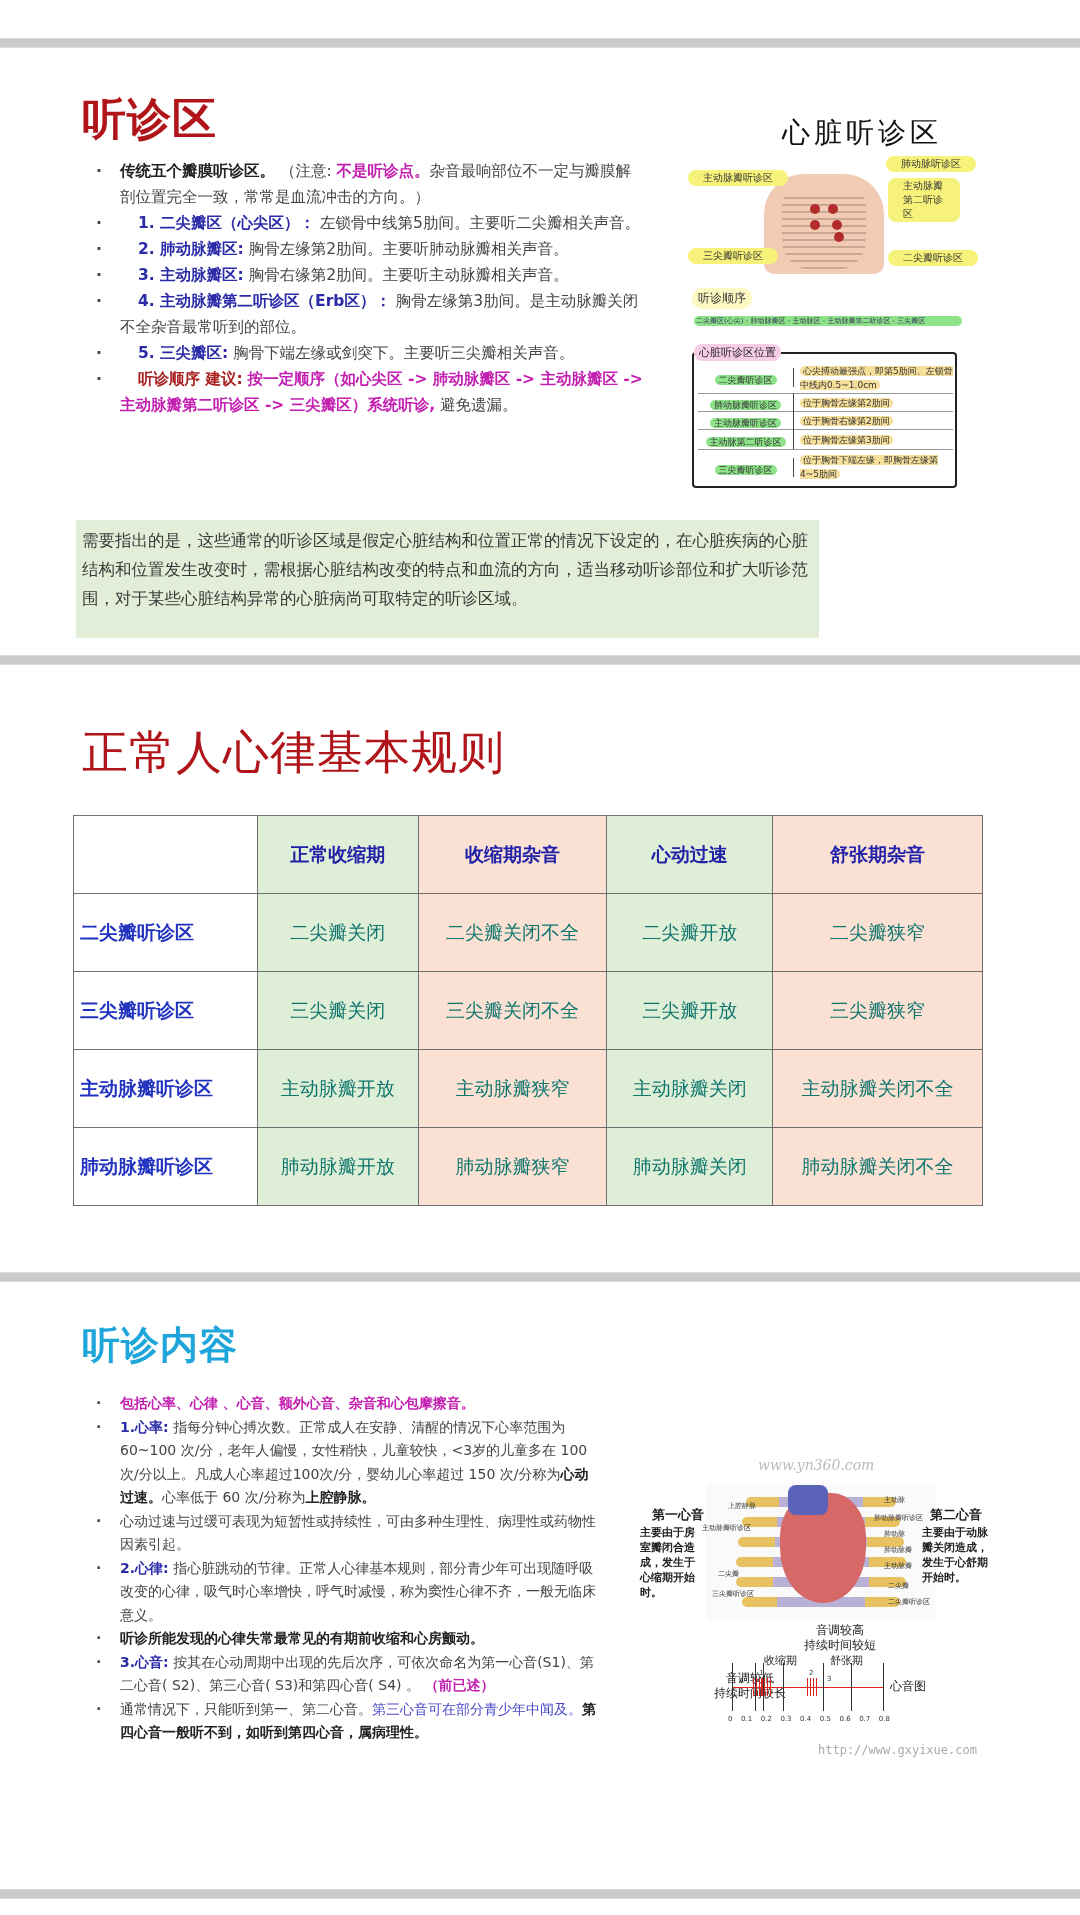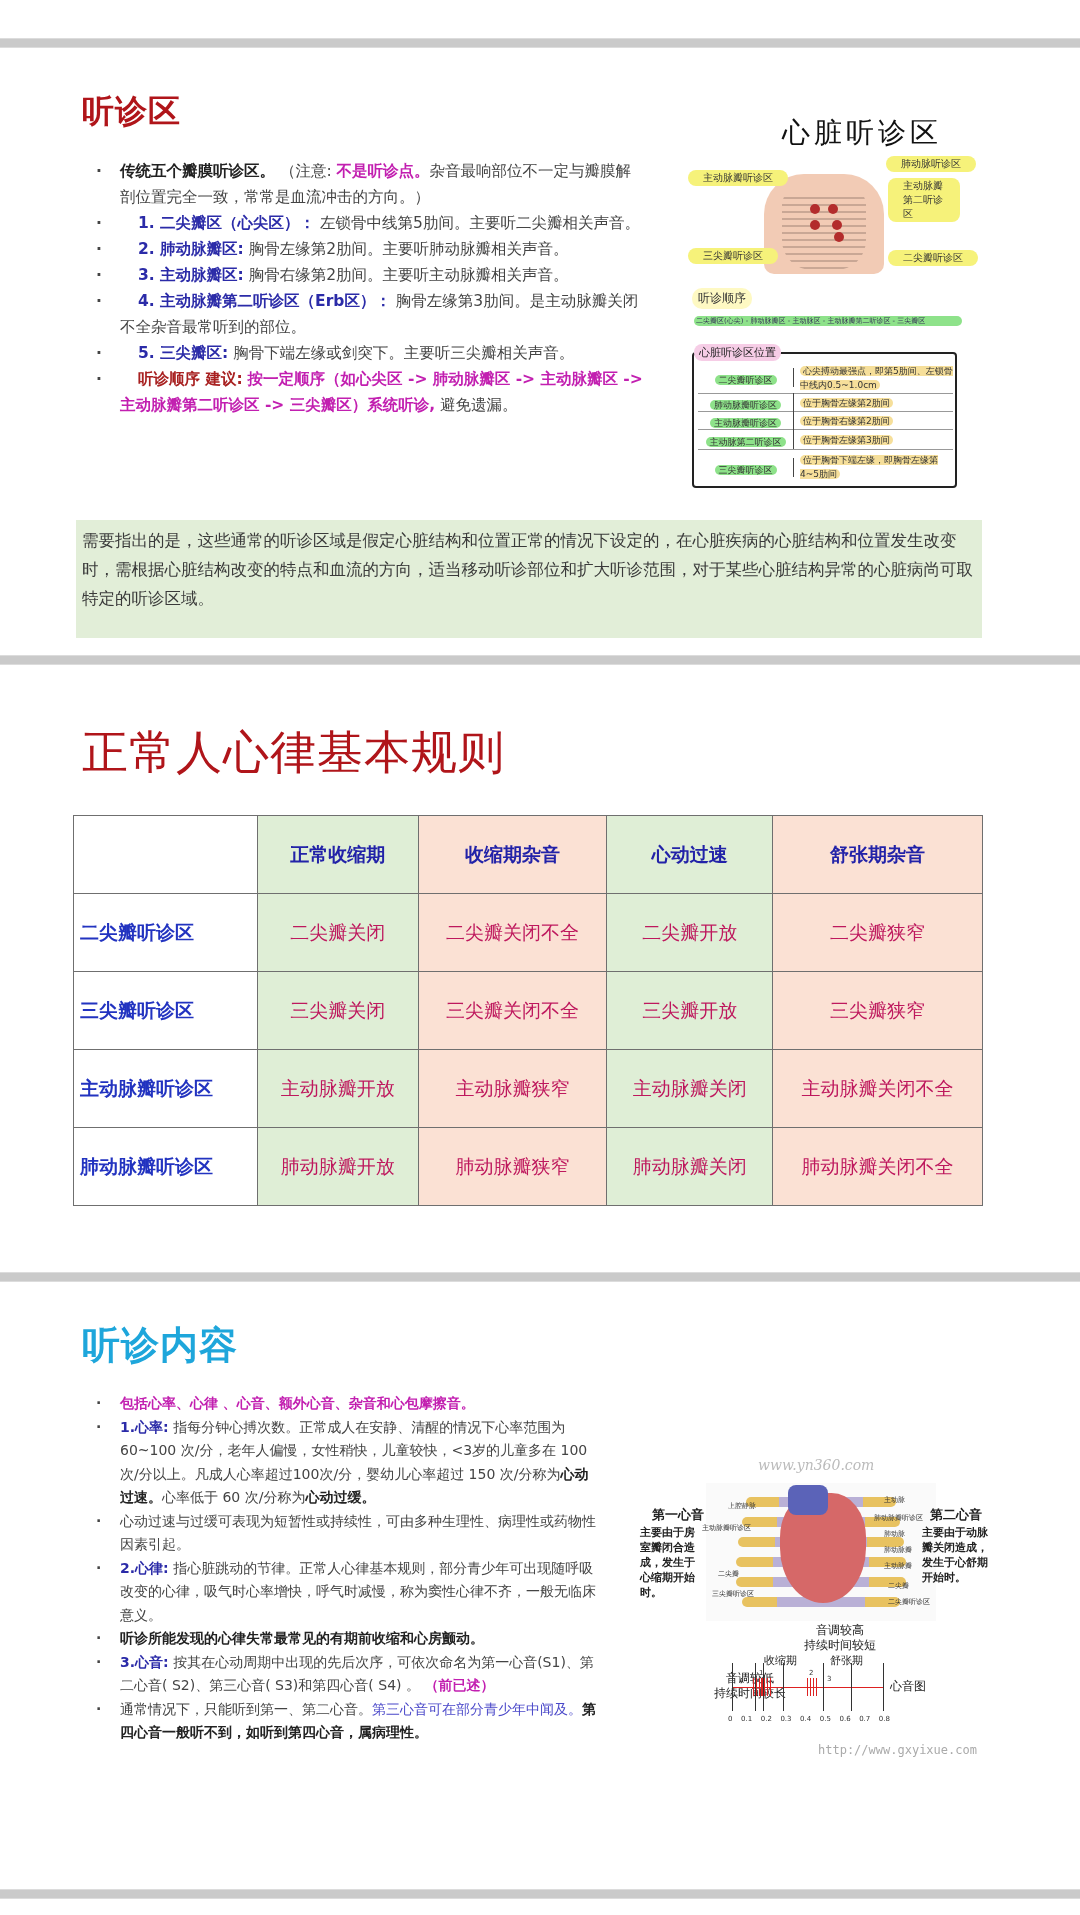--- a/index.html
+++ b/index.html
@@ -4,21 +4,21 @@
 <style>
   * { box-sizing: border-box; margin: 0; padding: 0; }
   html, body { width: 1080px; height: 1915px; background: #ffffff; overflow: hidden; }
   body { position: relative; font-family: "DejaVu Sans", "Liberation Sans", sans-serif; color: #333; }
 
   .divider { position: absolute; left: 0; width: 1080px; height: 10px; background: #cacaca; border-top: 1px solid #dcdcdc; border-bottom: 1px solid #dcdcdc; }
 
   .abs { position: absolute; }
 
   
-  .s1-title { left: 82px; top: 90px; font-size: 32px; font-weight: bold; color: #b0151a; letter-spacing: 1px; }
+  .s1-title { left: 82px; top: 90px; font-size: 44px; font-weight: bold; color: #b0151a; letter-spacing: 1px; }
   .s1-list { left: 96px; top: 158px; width: 550px; font-size: 15.5px; line-height: 26px; color: #444; }
   .s1-list li { list-style: none; position: relative; padding-left: 24px; }
   .s1-list li::before { content: "·"; position: absolute; left: 0; top: 0; color: #444; font-weight: bold; }
   .bold { font-weight: bold; color: #222; }
   .blue { color: #2b2ba8; font-weight: bold; }
   .magenta { color: #c21fb0; font-weight: bold; }
   .darkred { color: #a82020; font-weight: bold; }
   .purple-blue { color: #4a48c9; }
   .indent { padding-left: 18px; }
 
@@ -31,29 +31,29 @@
   .pink-tag { position: absolute; left: 10px; top: 180px; background: #fef9c3; border-radius: 10px; padding: 2px 6px; font-size: 12px; color: #333; }
   .green-seq { position: absolute; left: 12px; top: 208px; width: 268px; background: #8ee28a; border-radius: 6px; height: 10px; font-size: 7px; line-height: 10px; color: #335; white-space: nowrap; overflow: hidden; padding: 0 2px; }
   .loc-box { position: absolute; left: 10px; top: 244px; width: 265px; height: 136px; border: 2px solid #222; border-radius: 4px; }
   .loc-title { position: absolute; left: 0px; top: -10px; background: #f6cde6; border-radius: 8px; padding: 1px 5px; font-size: 11px; color: #222; }
   .loc-row { position: absolute; left: 4px; width: 255px; display: flex; align-items: center; border-bottom: 1px solid #999; }
   .loc-left { width: 96px; text-align: center; border-right: 1px solid #444; }
   .loc-left span { background: #8ee28a; border-radius: 6px; padding: 0 4px; font-size: 9px; }
   .loc-right { flex: 1; padding-left: 6px; font-size: 9px; line-height: 14px; }
   .loc-right span { background: #f6df9a; border-radius: 6px; padding: 0 3px; }
 
-  .note-box { left: 76px; top: 520px; width: 906px; height: 118px; background: #e2eed8; padding: 6px 6px; font-size: 16.5px; line-height: 29px; color: #3a3a3a; }
+  .note-box { left: 76px; top: 520px; width: 743px; height: 118px; background: #e2eed8; padding: 6px 6px; font-size: 16.5px; line-height: 29px; color: #3a3a3a; }
 
   
   .s2-title { left: 82px; top: 722px; font-size: 46px; color: #b0151a; font-family: "DejaVu Sans", sans-serif; font-weight: normal; letter-spacing: 1px; }
   .valve-table { position: absolute; left: 73px; top: 815px; width: 910px; border-collapse: collapse; }
   .valve-table td, .valve-table th { border: 1.5px solid #6f6f6f; height: 78px; text-align: center; font-size: 19px; }
   .valve-table th { color: #2222a8; font-weight: bold; font-size: 19px; }
   .valve-table .rowh { text-align: left; padding-left: 6px; color: #2233c0; font-weight: bold; background: #fff; font-size: 19px; }
-  .valve-table td { color: #be185d; }
+  .valve-table td { color: #0f766e; }
   .green-cell { background: #dfeed6; }
   .peach-cell { background: #fbe1d4; }
 
   
   .s3-title { left: 82px; top: 1320px; font-size: 38px; font-weight: bold; color: #1ea6db; letter-spacing: 1px; }
   .s3-list { left: 96px; top: 1392px; width: 500px; font-size: 14px; line-height: 23.5px; color: #444; }
   .s3-list li { list-style: none; position: relative; padding-left: 24px; }
   .s3-list li::before { content: "·"; position: absolute; left: 0; top: 0; font-weight: bold; }
 
   .diagram2 { left: 640px; top: 1455px; width: 380px; height: 310px; }
@@ -214,21 +214,21 @@
 
 <section>
   <h1 class="abs s3-title">听诊内容</h1>
 
   <ul class="abs s3-list">
     <li>
       <span class="magenta">包括心率、心律 、心音、额外心音、杂音和心包摩擦音。</span>
     </li>
     <li>
       <span class="blue">1.心率:</span>
-      <span>指每分钟心搏次数。正常成人在安静、清醒的情况下心率范围为60~100 次/分，老年人偏慢，女性稍快，儿童较快，&lt;3岁的儿童多在 100 次/分以上。凡成人心率超过100次/分，婴幼儿心率超过 150 次/分称为</span><span class="bold">心动过速。</span><span>心率低于 60 次/分称为</span><span class="bold">心动过缓。</span>
+      <span>指每分钟心搏次数。正常成人在安静、清醒的情况下心率范围为60~100 次/分，老年人偏慢，女性稍快，儿童较快，&lt;3岁的儿童多在 100 次/分以上。凡成人心率超过100次/分，婴幼儿心率超过 150 次/分称为</span><span class="bold">心动过速。</span><span>心率低于 60 次/分称为</span><span class="bold">上腔静脉。</span>
     </li>
     <li>
       <span>心动过速与过缓可表现为短暂性或持续性，可由多种生理性、病理性或药物性因素引起。</span>
     </li>
     <li>
       <span class="blue">2.心律:</span>
       <span>指心脏跳动的节律。正常人心律基本规则，部分青少年可出现随呼吸改变的心律，吸气时心率增快，呼气时减慢，称为窦性心律不齐，一般无临床意义。</span>
     </li>
     <li>
       <span class="bold">听诊所能发现的心律失常最常见的有期前收缩和心房颤动。</span>

